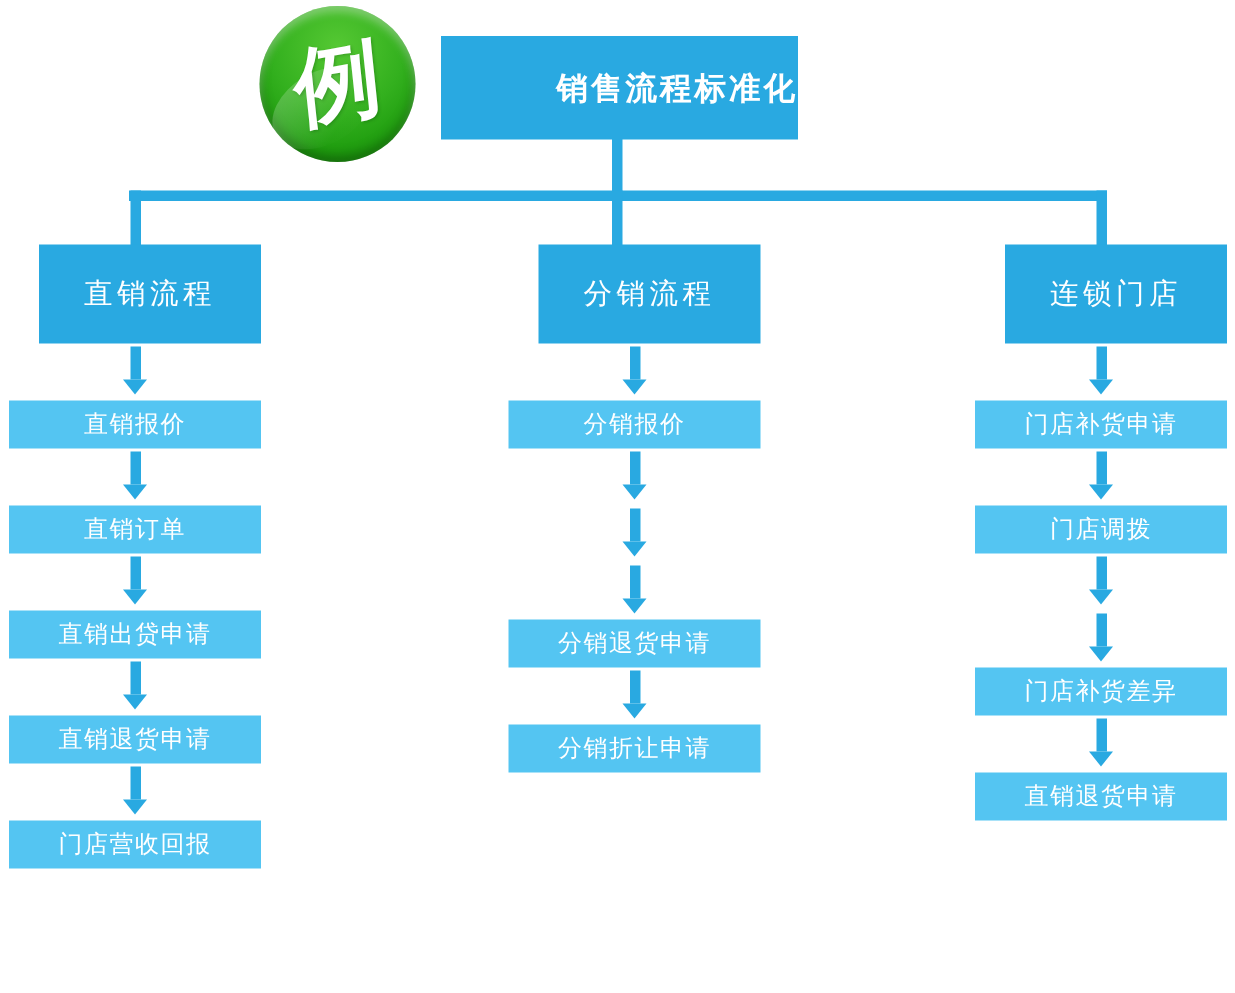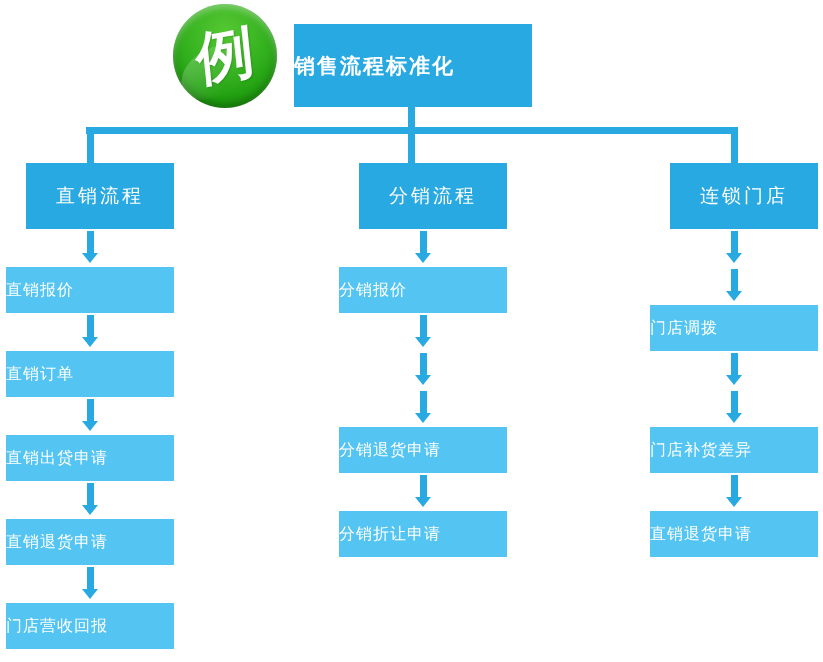--- a/index.html
+++ b/index.html
@@ -23,24 +23,24 @@
   .stem-root { left: 408px; top: 92px; width: 7px; height: 36px; }
   .hbar     { left: 86px;  top: 127px; width: 652px; height: 7px; }
   .drop     { top: 127px; width: 7px; height: 40px; }
   .drop-1   { left: 87px; }
   .drop-2   { left: 408px; }
   .drop-3   { left: 731px; }
 
   
   .root-box {
     position: absolute; left: 294px; top: 24px;
-    width: 238px; height: 83px;
+    width: 238px; height: 69px;
     background: var(--primary);
     color: var(--text);
-    display: flex; align-items: center; justify-content: flex-start;
+    display: flex; align-items: center; justify-content: flex-end;
     font-size: 21px; font-weight: bold; letter-spacing: 2px;
   }
 
   
   .badge {
     position: absolute; left: 173px; top: 4px;
     width: 104px; height: 104px; border-radius: 50%;
     background:
       radial-gradient(circle at 50% 26%, #55c833 0%, #33b01e 48%, #1e9c0e 76%, #14830a 100%);
     box-shadow:
@@ -69,23 +69,23 @@
   .col-2 { left: 339px; }
   .col-3 { left: 650px; }
 
   .header-box {
     height: 66px; flex: none;
     background: var(--primary); color: var(--text);
     display: flex; align-items: center; justify-content: center;
     font-size: 19px; letter-spacing: 3px; margin-left: 20px;
   }
   .item-box {
-    height: 46px; flex: none;
+    height: 32px; flex: none;
     background: var(--light); color: var(--text);
-    display: flex; align-items: center; 
+    display: flex; align-items: center; justify-content: center;
     font-size: 16px; letter-spacing: 1px;
   }
 
   
   .arrow {
     height: 38px; flex: none;
     display: flex; flex-direction: column; align-items: center;
     padding-top: 2px;
   }
   .arrow-stem { display: block; width: 7px; height: 22px; background: var(--primary); }
@@ -193,20 +193,23 @@
   </div>
 
   <div class="column col-3">
     <div class="header-box">
       <span>连锁门店</span>
     </div>
     <div class="arrow">
         <span class="arrow-stem"></span>
         <span class="arrow-head"></span>
       </div>
+    <div class="item-box">
+      <span>门店补货申请</span>
+    </div>
     <div class="arrow">
         <span class="arrow-stem"></span>
         <span class="arrow-head"></span>
       </div>
     <div class="item-box">
       <span>门店调拨</span>
     </div>
     <div class="arrow">
         <span class="arrow-stem"></span>
         <span class="arrow-head"></span>

